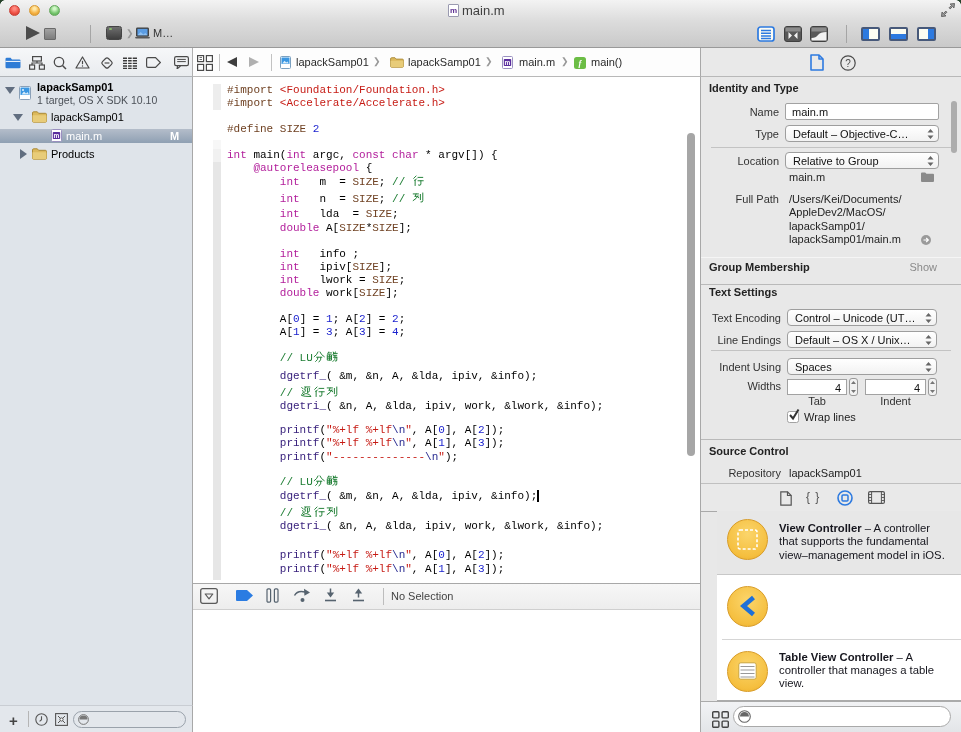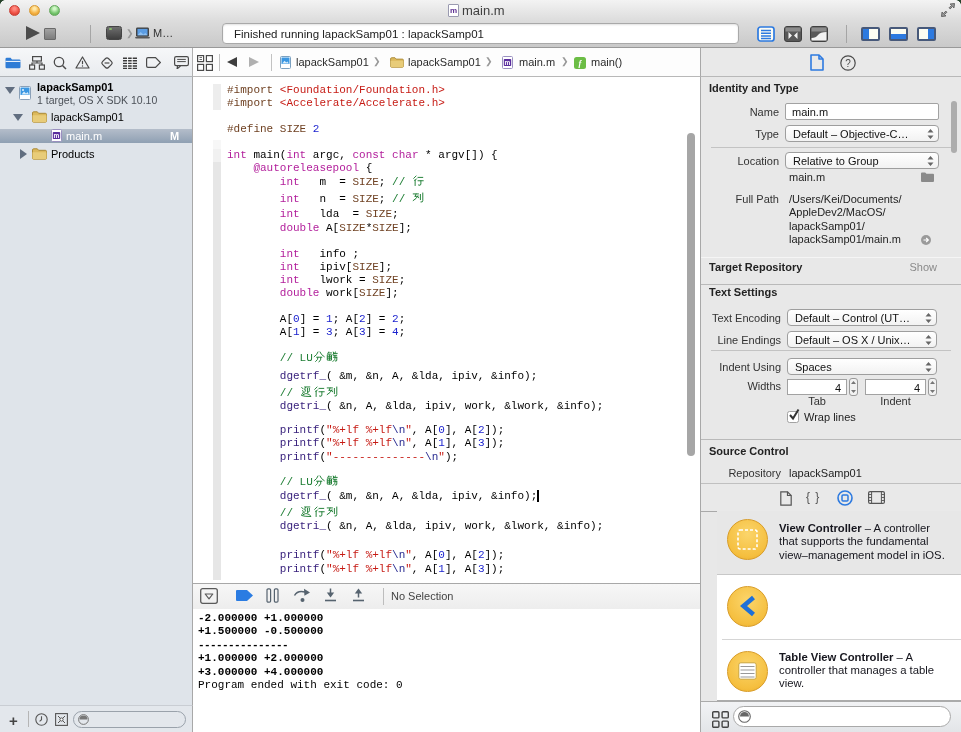--- a/index.html
+++ b/index.html
@@ -91,23 +91,20 @@
         <div style="position:absolute;left:2px;top:1px;width:2.5px;height:1.5px;background:#86b86a;border-radius:1px"></div>
       </div>
       <div id="schemechev">❯</div>
   <svg id="mac" viewBox="0 0 16 13">
         <rect x="1" y="0.5" width="14" height="10" rx="1.5" fill="#3f3f3f"></rect>
         <rect x="2.5" y="2" width="11" height="7" fill="#5b9ce2"></rect>
         <path d="M2.5 9 L6 5.5 L9 8 L11 6.5 L13.5 9 Z" fill="#8fc0f0"></path>
         <rect x="0" y="10.5" width="16" height="2" rx="1" fill="#585858"></rect>
       </svg>
   <div id="mactxt">M…</div>
-  <div id="status">
-        <div id="statustxt">Finished running lapackSamp01 : lapackSamp01</div>
-      </div>
   <div class="tsep" style="left:846px"></div>
   <svg class="icon" style="left:757px;top:26px" width="18" height="16" viewBox="0 0 18 16">
         <rect x="1" y="1" width="16" height="14" rx="2.5" fill="#fcfcf4" stroke="#2d7ae0" stroke-width="1.7"></rect>
         <path d="M4 4.5 H14 M4 7.2 H14 M4 9.9 H14 M4 12.6 H14" stroke="#2d7ae0" stroke-width="1.5"></path>
       </svg>
   <svg class="icon" style="left:784px;top:26px" width="18" height="16" viewBox="0 0 18 16">
         <rect x="0.5" y="0.5" width="17" height="15" rx="2.5" fill="#585858" stroke="#404040"></rect>
         <rect x="1.5" y="1.5" width="15" height="4" fill="#8c8c8c"></rect>
         <path d="M4.5 6 L8 9.5 L4.5 13 Z M13.5 6 L10 9.5 L13.5 13 Z" fill="#f2f2f2"></path>
       </svg>
@@ -359,26 +356,20 @@
         <path d="M2 12.5 H13" stroke="#56636f" stroke-width="1.6"></path>
       </svg>
   <svg class="icon" style="left:158px;top:4px" width="15" height="15" viewBox="0 0 15 15">
         <path d="M7.5 3.5 V9.5" stroke="#56636f" stroke-width="1.5"></path>
         <path d="M3.8 5.5 L7.5 0.5 L11.2 5.5 Z" fill="#56636f"></path>
         <path d="M2 12.5 H13" stroke="#56636f" stroke-width="1.6"></path>
       </svg>
   <div style="position:absolute;left:190px;top:4px;width:1px;height:17px;background:#bdbdbd"></div>
   <div style="position:absolute;left:198px;top:6px;font-size:11px;color:#444">No Selection</div>
 </div>
-<div id="console">-2.000000 +1.000000
-+1.500000 -0.500000
-<span style="letter-spacing:-0.6px">---------------</span>
-+1.000000 +2.000000
-+3.000000 +4.000000
-<span style="font-weight:normal">Program ended with exit code: 0</span></div>
 
 <div id="rpanel">
   <div class="hdr" style="left:8px;top:5px">Identity and Type</div>
   <div class="lbl" style="left:0;top:29px;width:78px">Name</div>
   <div class="fld" style="left:84px;top:26px;width:154px;height:17px;border-radius:2px">
         <span style="position:absolute;left:6px;top:2px">main.m</span>
       </div>
   <div class="lbl" style="left:0;top:51px;width:78px">Type</div>
   <div class="dd" style="left:84px;top:48px;width:154px">
         <span class="ddt">Default – Objective-C…</span>
@@ -398,27 +389,27 @@
   <svg class="icon" style="left:220px;top:95px" width="13" height="10" viewBox="0 0 13 10">
         <path d="M0 1.5 Q0 0.5 1 0.5 H4.2 L5.4 1.8 H12 Q13 1.8 13 2.8 V9 Q13 10 12 10 H1 Q0 10 0 9 Z" fill="#8a8a8a"></path>
       </svg>
   <div class="lbl" style="left:0;top:116px;width:78px">Full Path</div>
   <div style="position:absolute;left:88px;top:115.5px;font-size:11px;line-height:13.5px;color:#222">/Users/Kei/Documents/<br>AppleDev2/MacOS/<br>lapackSamp01/<br>lapackSamp01/main.m</div>
   <svg class="icon" style="left:220px;top:158px" width="10" height="10" viewBox="0 0 10 10">
         <circle cx="5" cy="5" r="5" fill="#9a9a9a"></circle>
         <path d="M2.5 5 H7 M5.2 3 L7.3 5 L5.2 7" stroke="#fff" stroke-width="1.2" fill="none"></path>
       </svg>
   <div class="shdr" style="top:180px;border-bottom:1px solid #f5f5f5"></div>
-  <div class="hdr" style="left:8px;top:184px">Target Repository</div>
+  <div class="hdr" style="left:8px;top:184px">Group Membership</div>
   <div style="position:absolute;right:24px;top:184px;font-size:11px;color:#8a8a8a">Show</div>
   <div class="shdr" style="top:207px"></div>
   <div class="hdr" style="left:8px;top:209px">Text Settings</div>
   <div class="lbl" style="left:0;top:235px;width:80px">Text Encoding</div>
   <div class="dd" style="left:86px;top:232px;width:150px">
-        <span class="ddt">Default – Control (UT…</span>
+        <span class="ddt">Control – Unicode (UT…</span>
         <svg class="step" viewBox="0 0 7 10">
           <path d="M3.5 0 L6.5 3.5 H0.5 Z M3.5 10 L0.5 6.5 H6.5 Z" fill="#666"></path>
         </svg>
       </div>
   <div class="lbl" style="left:0;top:257px;width:80px">Line Endings</div>
   <div class="dd" style="left:86px;top:254px;width:150px">
         <span class="ddt">Default – OS X / Unix…</span>
         <svg class="step" viewBox="0 0 7 10">
           <path d="M3.5 0 L6.5 3.5 H0.5 Z M3.5 10 L0.5 6.5 H6.5 Z" fill="#666"></path>
         </svg>

